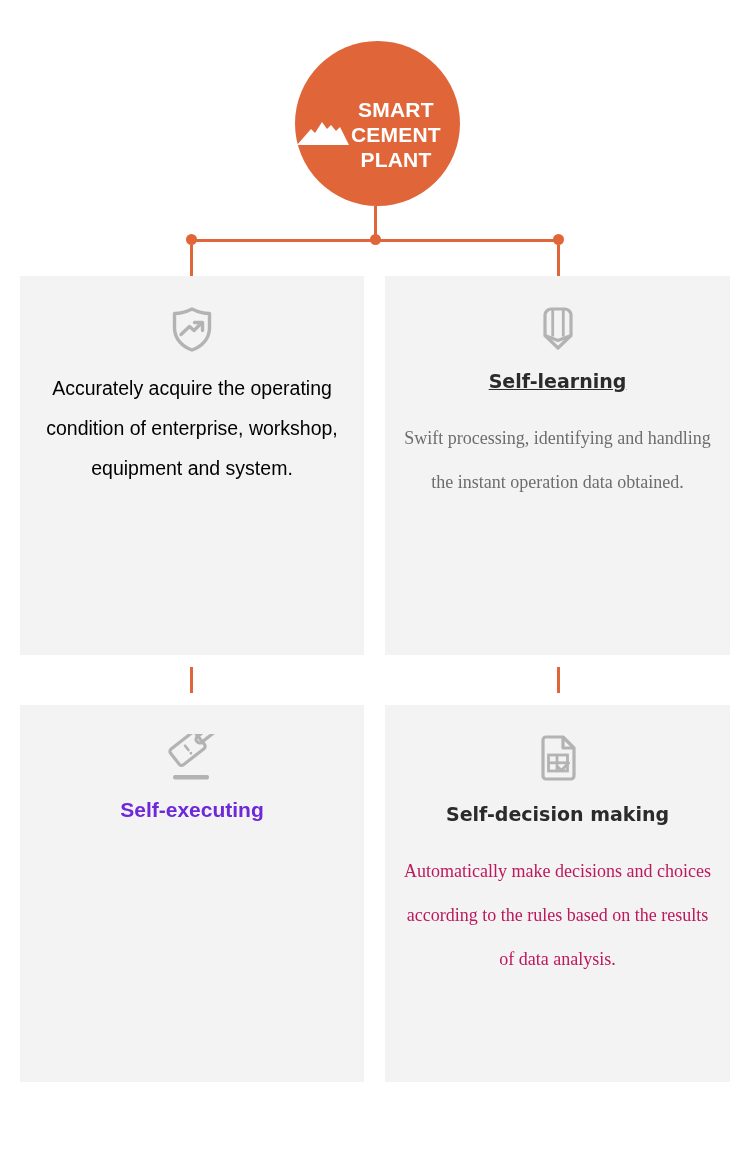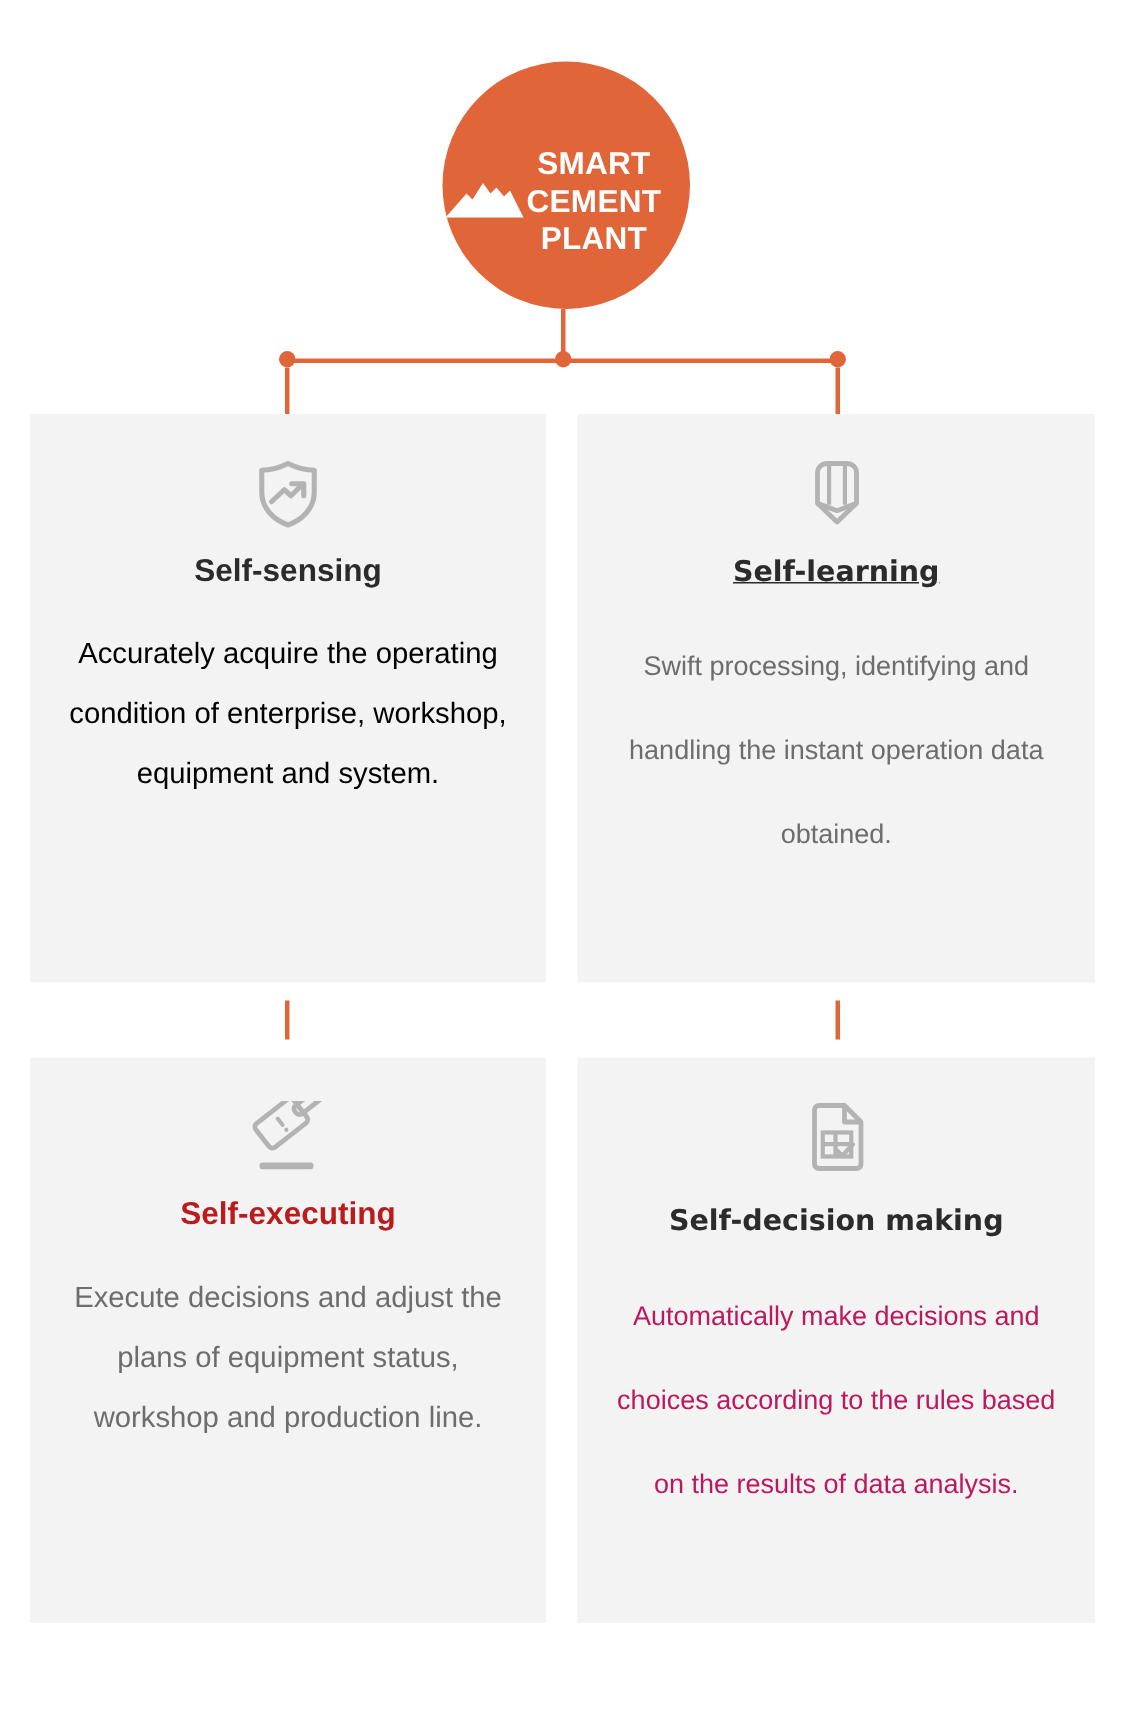--- a/index.html
+++ b/index.html
@@ -112,21 +112,21 @@
     margin: 0 0 22px 0;
   }
   .card-body {
     font-size: 19.5px;
     line-height: 40px;
     color: #6d6d6d;
     margin: 0;
   }
 
   
-  .font-alt .card-body { font-family: Liberation Sans, sans-serif; font-size: 18px; line-height: 56px; }
+  .font-alt .card-body { font-family: Liberation Serif, serif; font-size: 18px; line-height: 44px; }
   .font-alt .card-title { font-family: "DejaVu Sans", sans-serif; font-size: 19px; }
 </style>
 </head>
 <body style="background: rgb(255, 255, 255);">
 
 <div id="hub">
   <svg id="hub-icon" viewBox="0 0 56 26" aria-hidden="true">
     <path d="M2 25 L16 9 L20 13 L27 2 L32 9 L36 5 L41 11 L45 7 L54 25 Z" fill="#ffffff"></path>
   </svg>
   <div id="hub-title">SMART
@@ -145,21 +145,20 @@
 <div class="conn-v" id="link-right"></div>
 
 <div class="card" id="card-self-sensing">
   <div class="card-icon">
     <svg width="44" height="46" viewBox="0 0 44 46" aria-hidden="true">
       <path d="M22 3 C15 6.5 9 7.5 4.5 7.5 L4.5 22 C4.5 33 12.5 40.5 22 44 C31.5 40.5 39.5 33 39.5 22 L39.5 7.5 C35 7.5 29 6.5 22 3 Z" fill="none" stroke="#b3b3b3" stroke-width="3.4" stroke-linejoin="round"></path>
       <path d="M11 28.5 L19.5 20.5 L24 24.5 L31.5 17" fill="none" stroke="#b3b3b3" stroke-width="3.4" stroke-linecap="round" stroke-linejoin="round"></path>
       <path d="M24.5 16.5 L32.5 16.5 L32.5 24.5" fill="none" stroke="#b3b3b3" stroke-width="3.4" stroke-linecap="round" stroke-linejoin="round"></path>
     </svg>
   </div>
-  <h2 class="card-title" style="color: rgb(43, 43, 43);">Self-sensing</h2>
   <p class="card-body" style="color: #000000;">Accurately acquire the operating condition of enterprise, workshop, equipment and system.</p>
 </div>
 
 <div class="card font-alt" id="card-self-learning">
   <div class="card-icon">
     <svg width="36" height="46" viewBox="0 0 36 46" aria-hidden="true">
       <path d="M5 9 C5 5.5 8 3 11.5 3 L24.5 3 C28 3 31 5.5 31 9 L31 29.5 L18 42 L5 29.5 Z" fill="none" stroke="#b3b3b3" stroke-width="3.2" stroke-linejoin="round"></path>
       <line x1="12.7" y1="4" x2="12.7" y2="30.5" stroke="#b3b3b3" stroke-width="2.8"></line>
       <line x1="23.3" y1="4" x2="23.3" y2="30.5" stroke="#b3b3b3" stroke-width="2.8"></line>
       <path d="M5 29.5 L18 34.5 L31 29.5" fill="none" stroke="#b3b3b3" stroke-width="3.2" stroke-linejoin="round"></path>
@@ -174,22 +173,21 @@
     <svg width="52" height="48" viewBox="0 0 52 48" aria-hidden="true">
       <g transform="rotate(-38 24 18)">
         <rect x="8" y="4" width="32" height="20" rx="3" fill="none" stroke="#b3b3b3" stroke-width="3.2"></rect>
         <line x1="24" y1="10" x2="24" y2="15.5" stroke="#b3b3b3" stroke-width="2.6" stroke-linecap="round"></line>
         <circle cx="24" cy="19.5" r="1.4" fill="#b3b3b3"></circle>
         <rect x="36" y="10.5" width="22" height="7" rx="3" fill="none" stroke="#b3b3b3" stroke-width="3.2"></rect>
       </g>
       <rect x="7" y="41" width="36" height="4.5" rx="2" fill="#b3b3b3"></rect>
     </svg>
   </div>
-  <h2 class="card-title" style="color: #b91c1c;">Self-executing</h2>
-  <p class="card-body" style="color: rgb(109, 109, 109);">Execute decisions and adjust the plans of equipment status, workshop and production line.</p>
+  <h2 class="card-title" style="color: #6d28d9;">Self-executing</h2>
 </div>
 
 <div class="card font-alt" id="card-self-decision">
   <div class="card-icon">
     <svg width="42" height="48" viewBox="0 0 42 48" aria-hidden="true">
       <path d="M6 6 C6 4.3 7.3 3 9 3 L26 3 L37 14 L37 42 C37 43.7 35.7 45 34 45 L9 45 C7.3 45 6 43.7 6 42 Z" fill="none" stroke="#b3b3b3" stroke-width="3.2" stroke-linejoin="round"></path>
       <path d="M26 3 L26 14 L37 14" fill="none" stroke="#b3b3b3" stroke-width="3.2" stroke-linejoin="round"></path>
       <rect x="11.5" y="21" width="19" height="16" fill="none" stroke="#b3b3b3" stroke-width="2.8"></rect>
       <line x1="11.5" y1="28.8" x2="30.5" y2="28.8" stroke="#b3b3b3" stroke-width="2.8"></line>
       <line x1="20" y1="21" x2="20" y2="37" stroke="#b3b3b3" stroke-width="2.8"></line>

